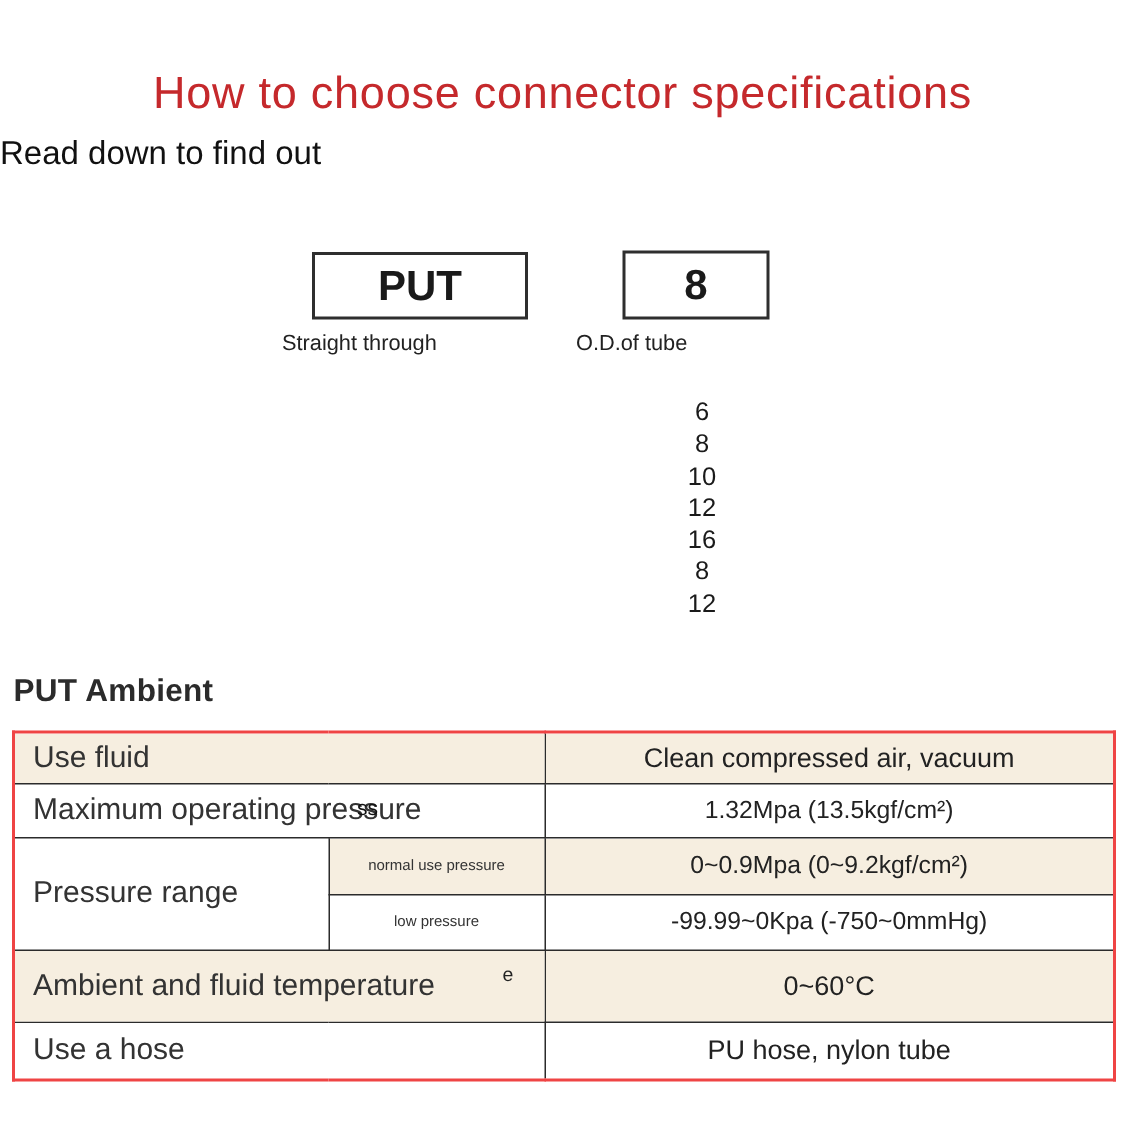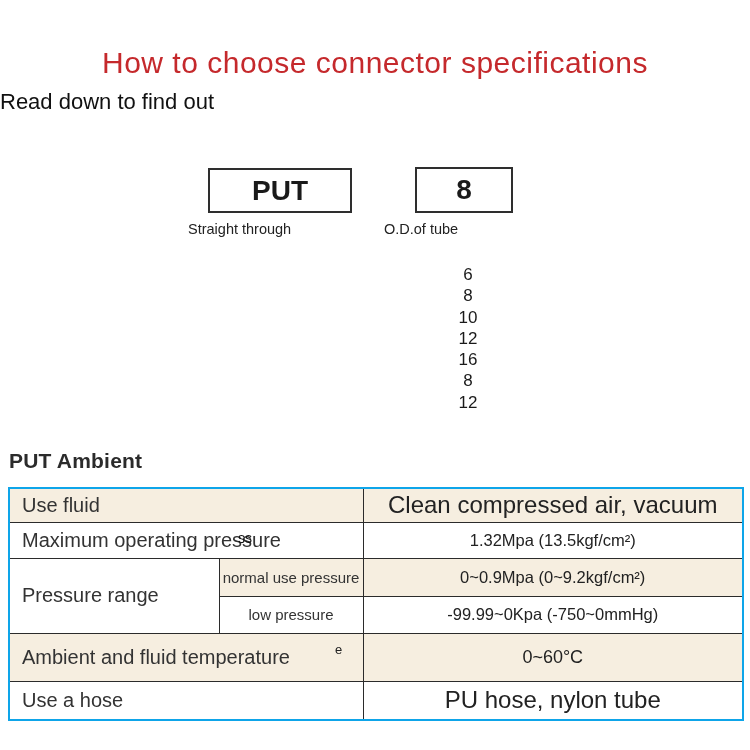--- a/index.html
+++ b/index.html
@@ -23,27 +23,27 @@
   .tube-sizes { position: absolute; left: 418px; top: 264px; width: 100px;
     text-align: center; font-size: 17px; color: #1a1a1a; }
   .tube-sizes div { height: 21.3px; line-height: 21.3px; }
 
   .series-heading { position: absolute; left: 9px; top: 449px; font-size: 21px;
     font-weight: bold; color: #2b2b2b; letter-spacing: 0.2px; }
 
   table.spec { position: absolute; left: 8px; top: 487px; width: 734px;
     border-collapse: collapse; table-layout: fixed; }
   table.spec td { border: 1px solid #2b2b2b; vertical-align: middle; overflow: hidden; }
-  table.spec { border: 2px solid #0ea5e9; }
+  table.spec { border: 2px solid #ef4444; }
   col.c1 { width: 210px; } col.c2 { width: 144px; } col.c3 { width: 380px; }
 
   td.lbl { padding-left: 12px; font-size: 20px; color: #333; position: relative; }
-  td.sublbl { text-align: center; font-size: 15px; color: #333; }
+  td.sublbl { text-align: center; font-size: 10px; color: #333; }
   td.val { text-align: center; color: #222; }
-  .v-lg { font-size: 24px; color: #333; }
+  .v-lg { font-size: 18px; color: #333; }
   .v-md { font-size: 16.5px; }
   .v-sm { font-size: 18px; }
   .beige { background: #f6eee0; }
 
   .artifact-ss { position: absolute; left: 228px; top: 7px; font-size: 14px; color: #111; }
   .artifact-e { position: absolute; left: 325px; top: 8px; font-size: 13px; color: #222; }
 
   .r1 { height: 34px; } .r2 { height: 36px; } .r3 { height: 38px; }
   .r4 { height: 37px; } .r5 { height: 48px; } .r6 { height: 39px; }
 </style>

